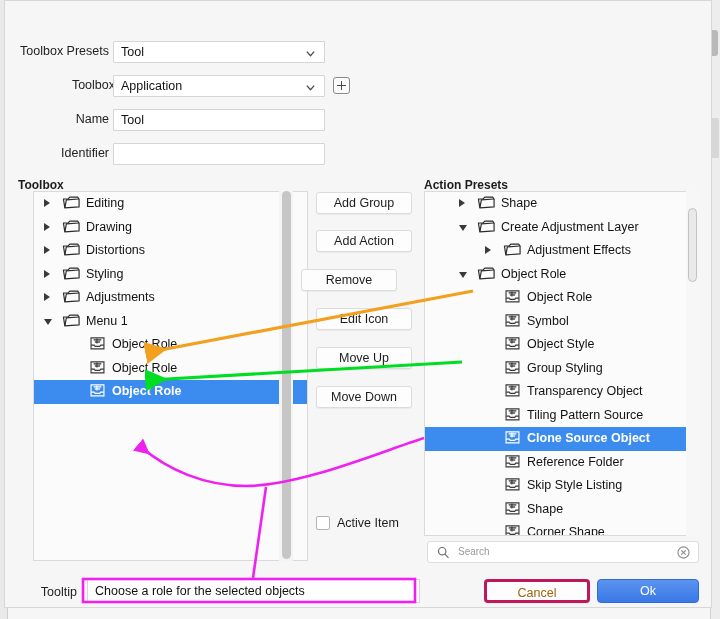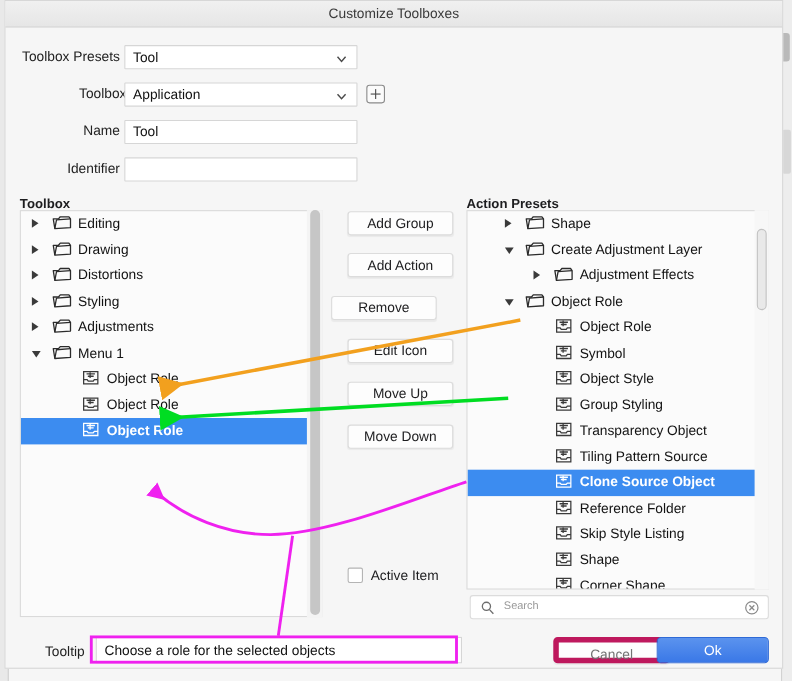--- a/index.html
+++ b/index.html
@@ -61,21 +61,21 @@
   
   .searchbox{position:absolute;background:#fff;border:1px solid #dcdcdc;border-radius:3px;box-sizing:border-box;}
   .searchbox .ph{position:absolute;left:30px;top:4px;font-size:10px;color:#9a9a9a;}
   .searchbox .mag{position:absolute;left:9px;top:4px;width:13px;height:13px;}
   .searchbox .clr{position:absolute;right:8px;top:4px;width:13px;height:13px;}
 
   
   .tipfield{position:absolute;background:#fff;border:1px solid #d6d6d6;box-sizing:border-box;}
   .tipfield .v{position:absolute;left:7px;top:4px;font-size:12.5px;color:#111;}
   .btn{position:absolute;height:24px;border-radius:4px;box-sizing:border-box;text-align:center;font-size:12.5px;line-height:22px;}
-  .btn.cancel{background:#fdfdfd;border:5px solid #be185d;color:#737373;box-shadow:0 1px 1px rgba(0,0,0,.05);margin-left:19px;}
+  .btn.cancel{background:#fdfdfd;border:3px solid #be185d;color:#a16207;box-shadow:0 1px 1px rgba(0,0,0,.05);}
   .btn.ok{background:linear-gradient(#5b93ee,#3a78e7);border:1px solid #2f6ad6;color:#fff;}
 
   
   .sbtrack{position:absolute;background:#f4f4f4;}
   .sbthumb{position:absolute;background:#c6c6c6;border-radius:5px;}
   .sbthumb.outline{background:#e9e9e9;border:1px solid #c2c2c2;box-sizing:border-box;}
 
   
   #anno{position:absolute;left:0;top:0;width:720px;height:619px;pointer-events:none;}
 </style>
@@ -85,23 +85,20 @@
 <div id="root">
 
   <div class="bgwin-left"></div>
   <div class="bgwin-right">
     <div class="nub"></div>
     <div class="nub2"></div>
   </div>
 
   <div class="dialog">
 
-    <div class="titlebar">
-      <div class="t">Customize Toolboxes</div>
-    </div>
 
     <div class="frow" style="left:0;top:40px;width:320px;">
       <div class="flabel" style="right:216px;">Toolbox Presets</div>
       <div class="fctl" style="left:108px;top:0;width:212px;">
         <div class="val">Tool</div>
         <span class="chev">
           <svg viewBox="0 0 12 12">
               <path d="M2 4 L6 8.5 L10 4" fill="none" stroke="#4a4a4a" stroke-width="1.4"></path>
             </svg>
         </span>
@@ -129,21 +126,21 @@
     </div>
 
     <div class="frow" style="left:0;top:142px;width:320px;">
       <div class="flabel" style="right:216px;">Identifier</div>
       <div class="fctl" style="left:108px;top:0;width:212px;">
         <div class="val"></div>
       </div>
     </div>
 
     <div class="sectlabel" style="left:13px;top:177px;">Toolbox</div>
-    <div class="panel" id="toolbox-panel" style="left:13px;top:190px;width:275px;height:370px;">
+    <div class="panel" id="toolbox-panel" style="left:28px;top:190px;width:275px;height:370px;">
         <div class="treerow" style="top:0px;height:23.5px;">
           <span class="tw closed" style="left:10px;"></span>
           <span style="position:absolute;left:28px;top:0;">
             <span class="ico">
               <svg viewBox="0 0 20 16">
                 <path d="M1.5 4.2 L6.5 4.2 L8.2 2.2 L16.5 2.2 L18 4.2 L18 12.6 L3 13.6 L1.5 4.2 Z" fill="none" stroke="#2b2b2b" stroke-width="1.25" stroke-linejoin="round"></path>
                 <path d="M3 13.6 L4.6 5.2 L18 4.2" fill="none" stroke="#2b2b2b" stroke-width="1.25" stroke-linejoin="round"></path>
               </svg>
             </span>
           </span>

